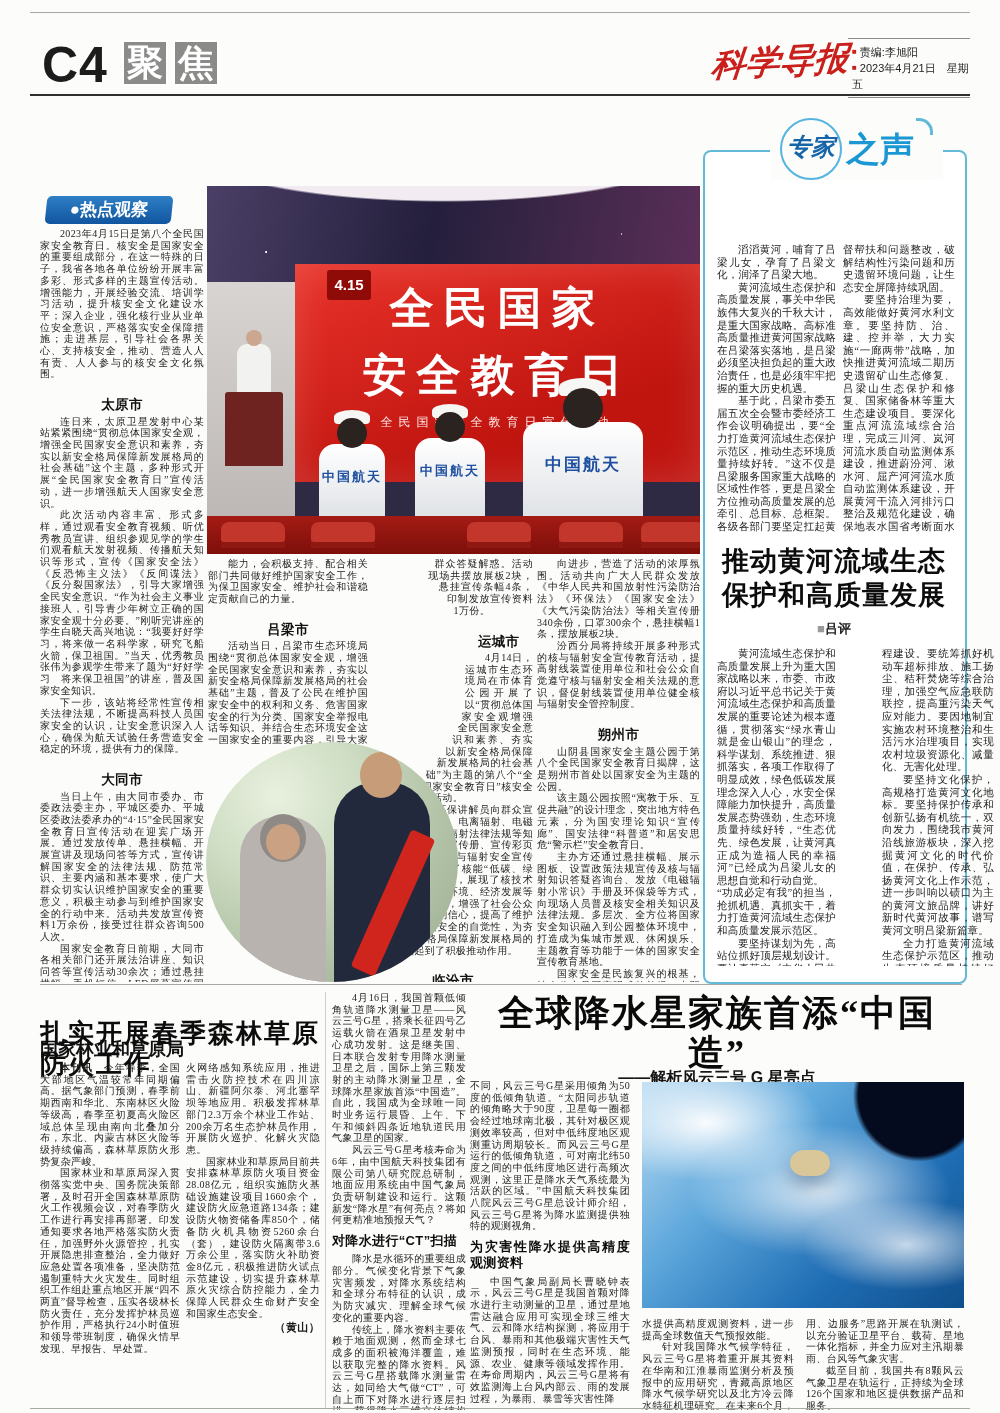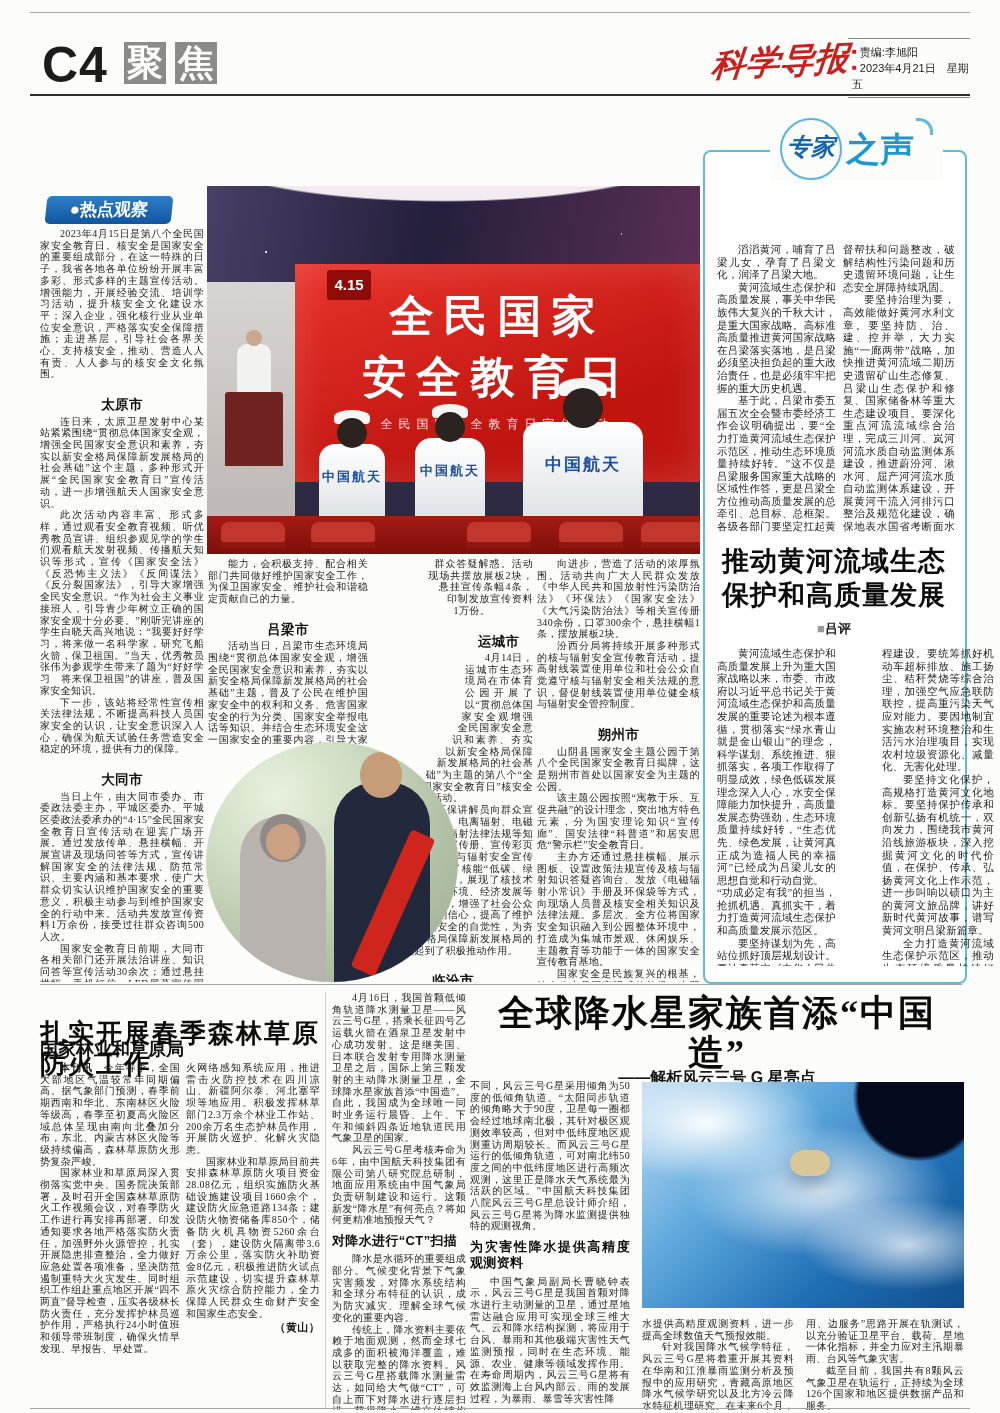--- a/index.html
+++ b/index.html
@@ -45,21 +45,21 @@
   .stars{position:absolute;left:0;top:0;right:0;height:120px;
          background:radial-gradient(ellipse 420px 90px at 48% -38px,#f2ecf2 58%,rgba(242,236,242,0) 60%),
                     radial-gradient(circle 2px at 12% 55%,#fff 40%,transparent 45%),
                     radial-gradient(circle 1.5px at 30% 75%,#cfd4ff 40%,transparent 50%),
                     radial-gradient(circle 2px at 66% 68%,#fff 40%,transparent 50%),
                     radial-gradient(circle 1.5px at 84% 40%,#e8c7e0 40%,transparent 50%),
                     radial-gradient(circle 2px at 93% 80%,#fff 40%,transparent 50%),
                     linear-gradient(100deg,#4a3f66 0%,#241f3c 45%,#5c2f58 100%);}
   .screen{position:absolute;left:88px;top:78px;right:0;height:218px;
           background:linear-gradient(160deg,#e8332a,#c0140f 70%);box-shadow:inset 0 0 40px rgba(255,255,255,.15);}
-  .screen-t{color:#fff;font:900 44px/1.25 "Liberation Sans",sans-serif;letter-spacing:10px;text-align:center;margin-top:24px;}
+  .screen-t{color:#fff;font:900 44px/1.25 "Liberation Sans",sans-serif;letter-spacing:10px;text-align:center;margin-top:16px;}
   .screen-s{color:#ffe9e7;font:12px/1 "Liberation Sans",sans-serif;letter-spacing:6px;text-align:center;margin-top:14px;}
   .tag415{position:absolute;left:96px;top:84px;width:44px;height:30px;background:#8f0b08;color:#fff;
           font:bold 15px/30px "Liberation Sans",sans-serif;text-align:center;border-radius:3px;margin-left:24px;}
   .wall{position:absolute;left:0;top:96px;width:88px;bottom:0;background:linear-gradient(#d8d4d2,#b9b4b2);}
   .podium{position:absolute;left:18px;bottom:88px;width:58px;height:74px;background:#6e2320;border-radius:3px 3px 0 0;}
   .speaker{position:absolute;left:30px;bottom:158px;width:34px;height:52px;background:#f2f2f0;border-radius:10px 10px 0 0;}
   .speaker:before{content:"";position:absolute;left:9px;top:-14px;width:16px;height:16px;border-radius:50%;background:#caa78e;}
   .person{position:absolute;bottom:36px;background:linear-gradient(#ffffff,#dfe2e6);border-radius:16px 16px 0 0;}
   .person .head{position:absolute;left:50%;transform:translateX(-50%);top:-26px;width:30px;height:30px;border-radius:50%;background:#2b2320;}
   .person .cap{position:absolute;left:50%;transform:translateX(-50%);top:-34px;width:36px;height:14px;border-radius:50% 50% 4px 4px;background:#f6f6f4;}
@@ -107,21 +107,21 @@
   </div>
   <div class="abs head-rule" style="left:30px;right:30px;top:94px"></div>
 
   <div class="abs badge" style="left:46px;top:196px;width:126px">●热点观察</div>
 
   <div class="abs photo-main" style="left:207px;top:186px;width:493px;height:368px">
     <div class="stars"></div>
     <div class="wall"></div>
     <div class="screen">
       <div class="screen-t">全民国家</div>
-      <div class="screen-t" style="margin-top:6px">安全教育日</div>
+      <div class="screen-t" style="margin-top:12px">安全教育日</div>
       <div class="screen-s">全民国家安全教育日宣传活动</div>
     </div>
     <div class="tag415">4.15</div>
     <div class="speaker"></div>
     <div class="podium"></div>
     <div class="person" style="left:112px;width:66px;height:74px">
       <div class="cap"></div>
         <div class="head"></div>
       <div class="utxt">中国航天</div>
     </div>

